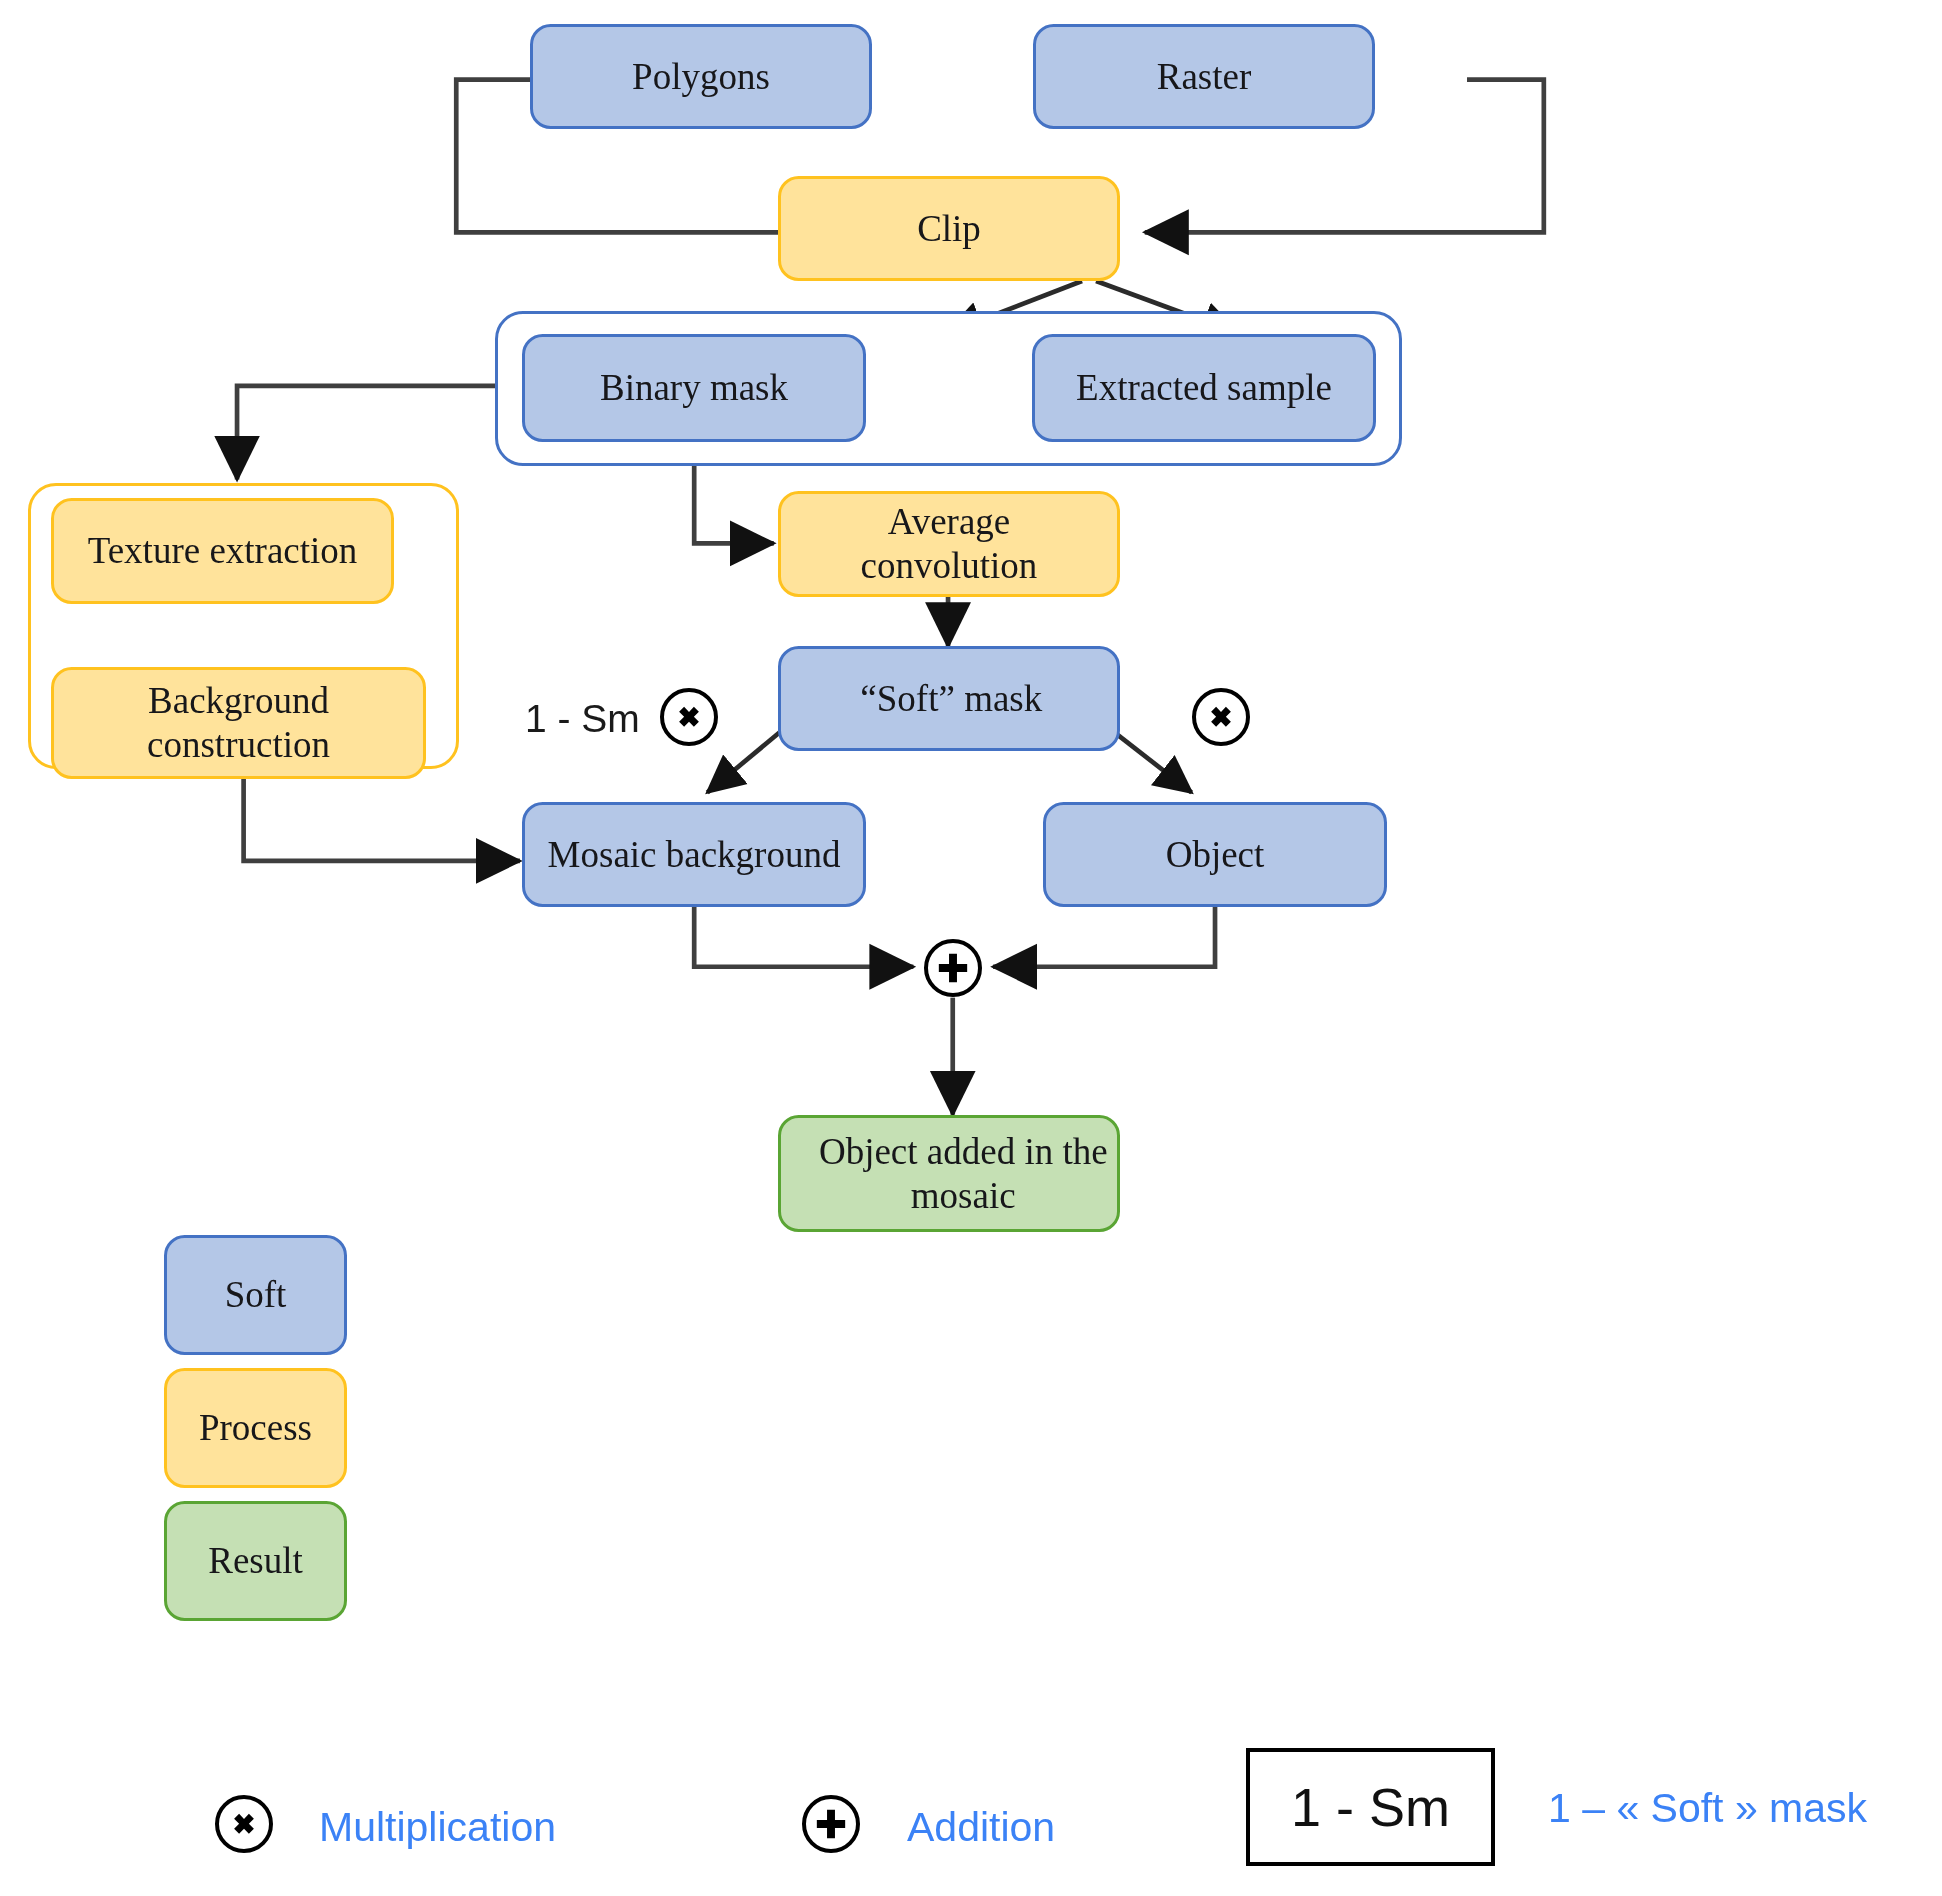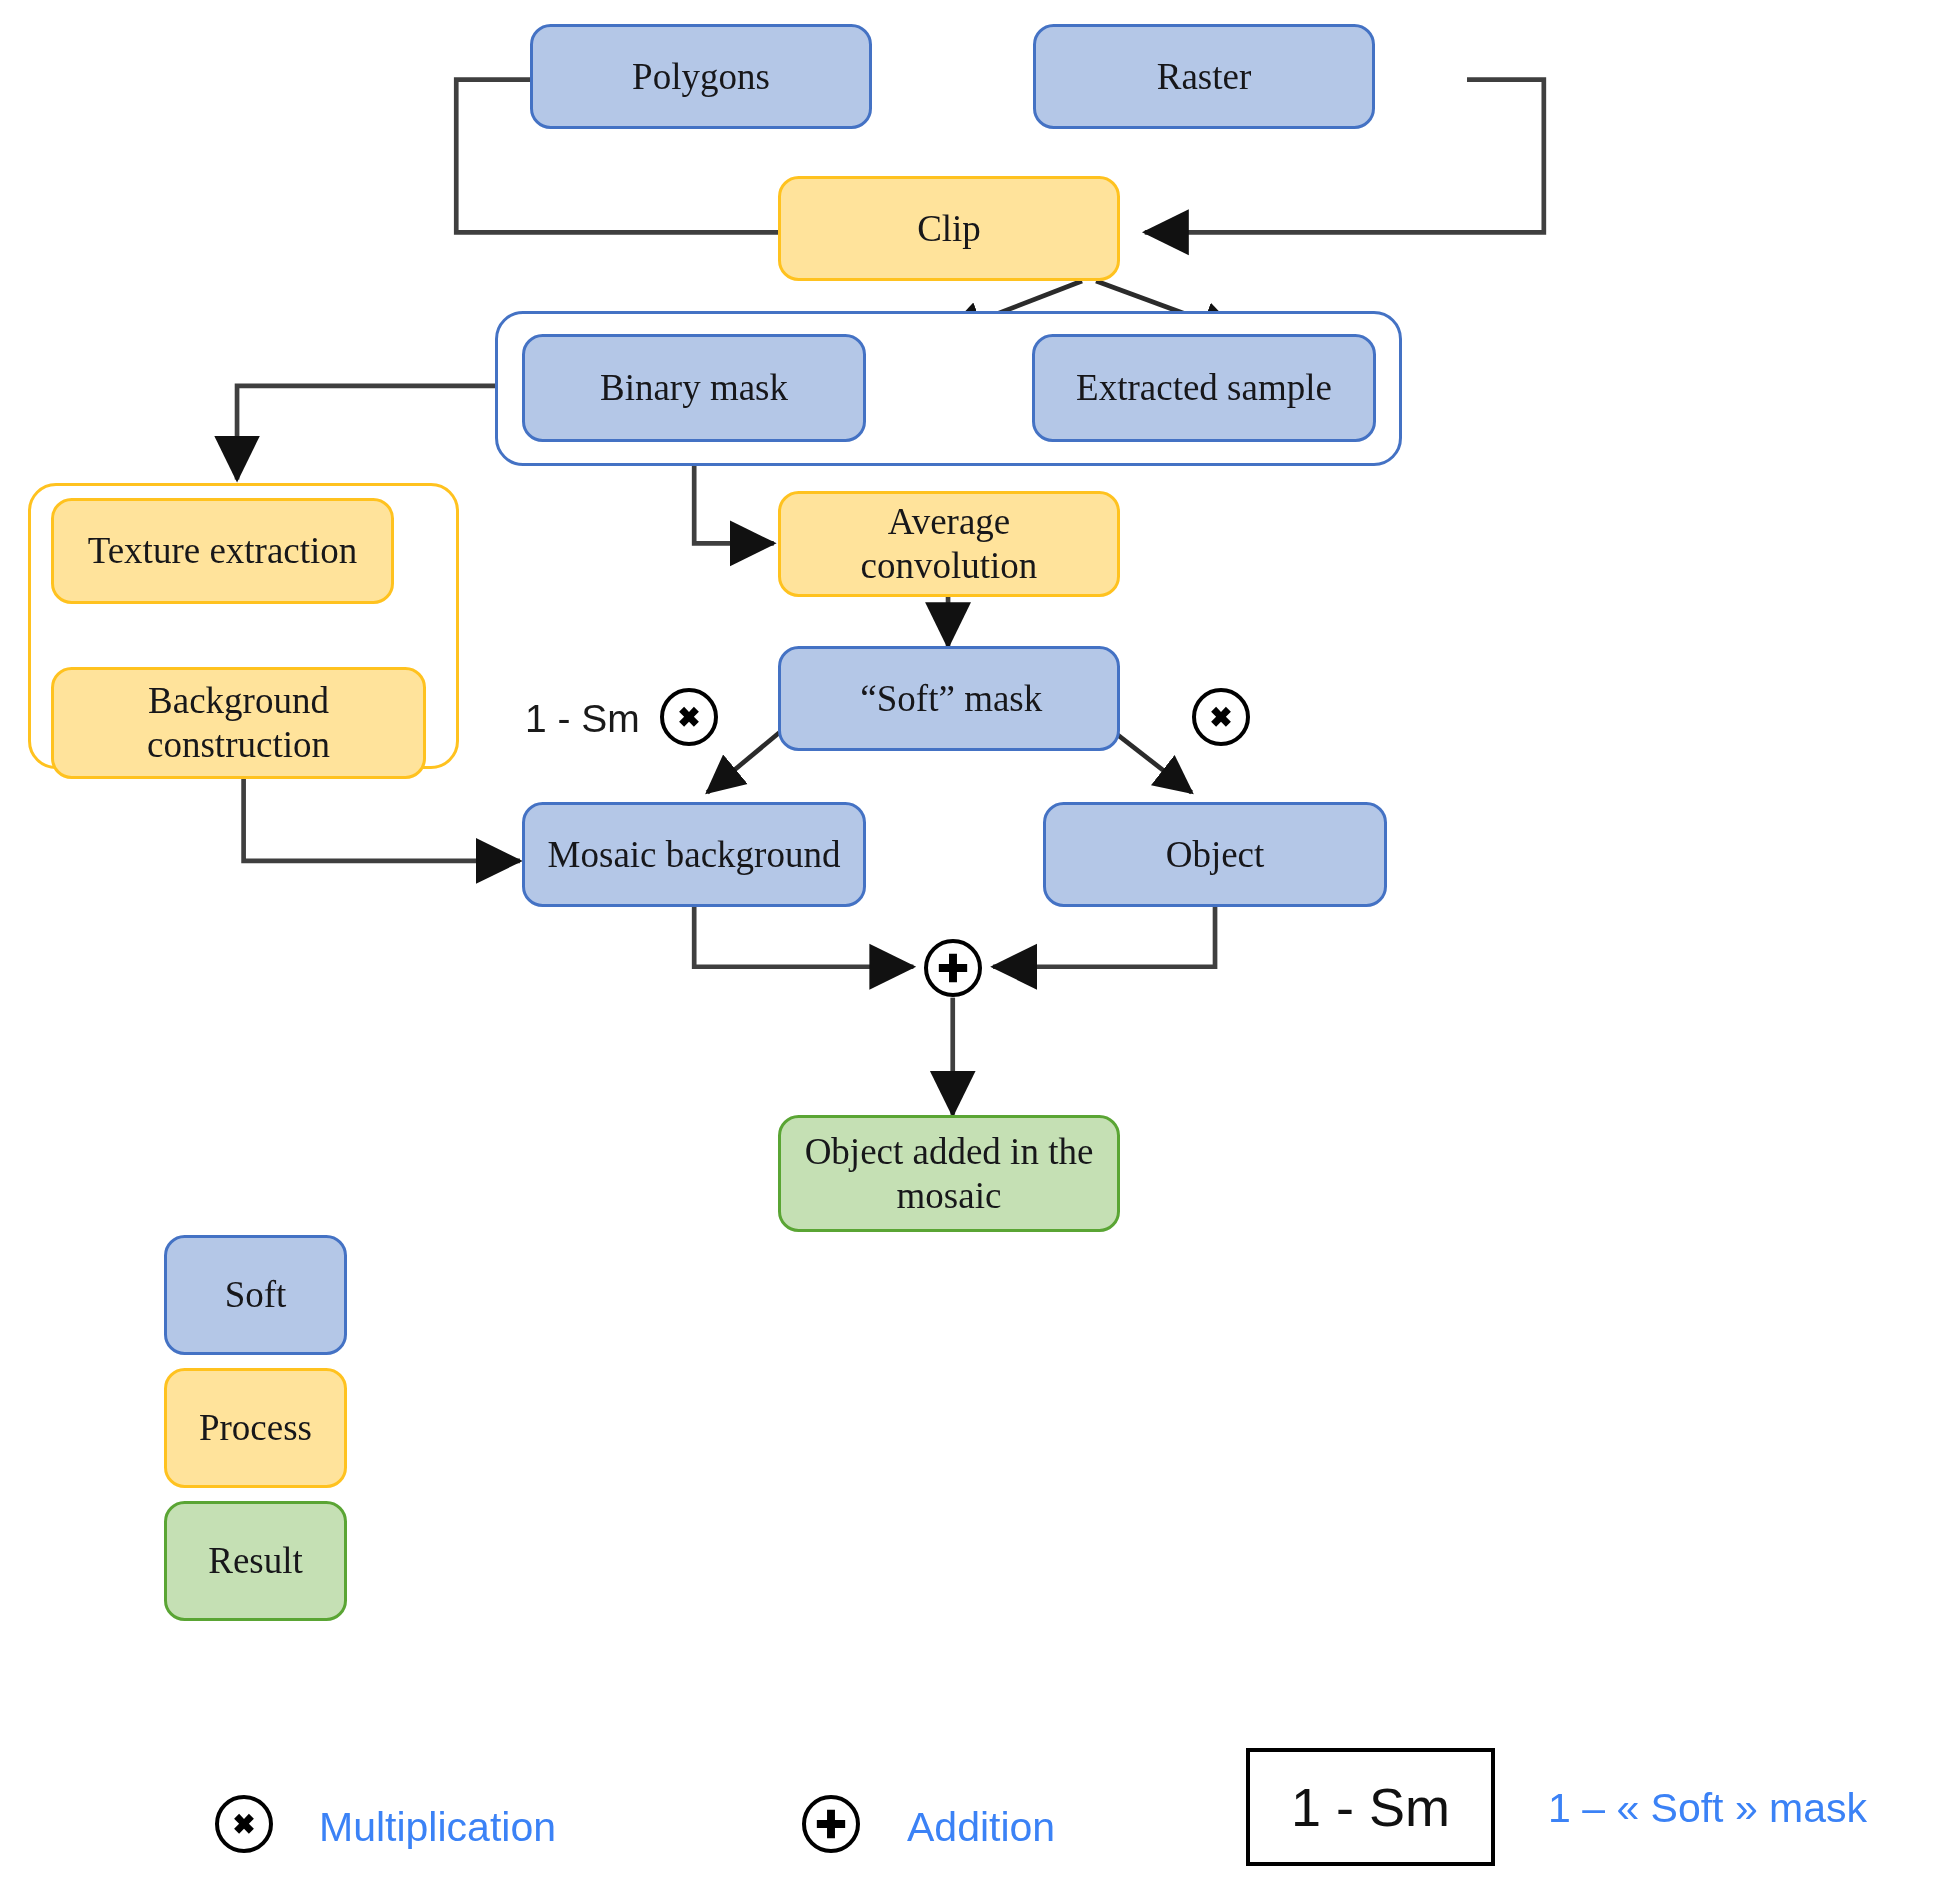--- a/index.html
+++ b/index.html
@@ -214,21 +214,21 @@
   </div>
 
   <div class="node data" style="left:522px; top:802px; width:344px; height:105px;">
     <span>Mosaic background</span>
   </div>
 
   <div class="node data" style="left:1043px; top:802px; width:344px; height:105px;">
     <span>Object</span>
   </div>
 
-  <div class="node result" style="left:778px; top:1115px; width:342px; height:117px; white-space:pre-line;">
+  <div class="node result" style="left:778px; top:1115px; width:342px; height:117px; white-space:pre-line;justify-content:flex-end;">
     <span style="white-space:pre-line;">Object added in the
 mosaic</span>
   </div>
 
   <div class="plain-label" style="left:525px; top:697px;">1 - Sm</div>
 
   <div class="op" style="left:660px; top:688px;">
     <svg width="32" height="32" viewBox="0 0 34 34" aria-hidden="true">
       <path d="M17 11.6 L22.2 6.2 L27.5 11.4 L22.2 16.7 L27.5 22 L22.2 27.3 L17 22 L11.8 27.3 L6.5 22 L11.8 16.7 L6.5 11.4 L11.8 6.2 Z" fill="#000"></path>
     </svg>

